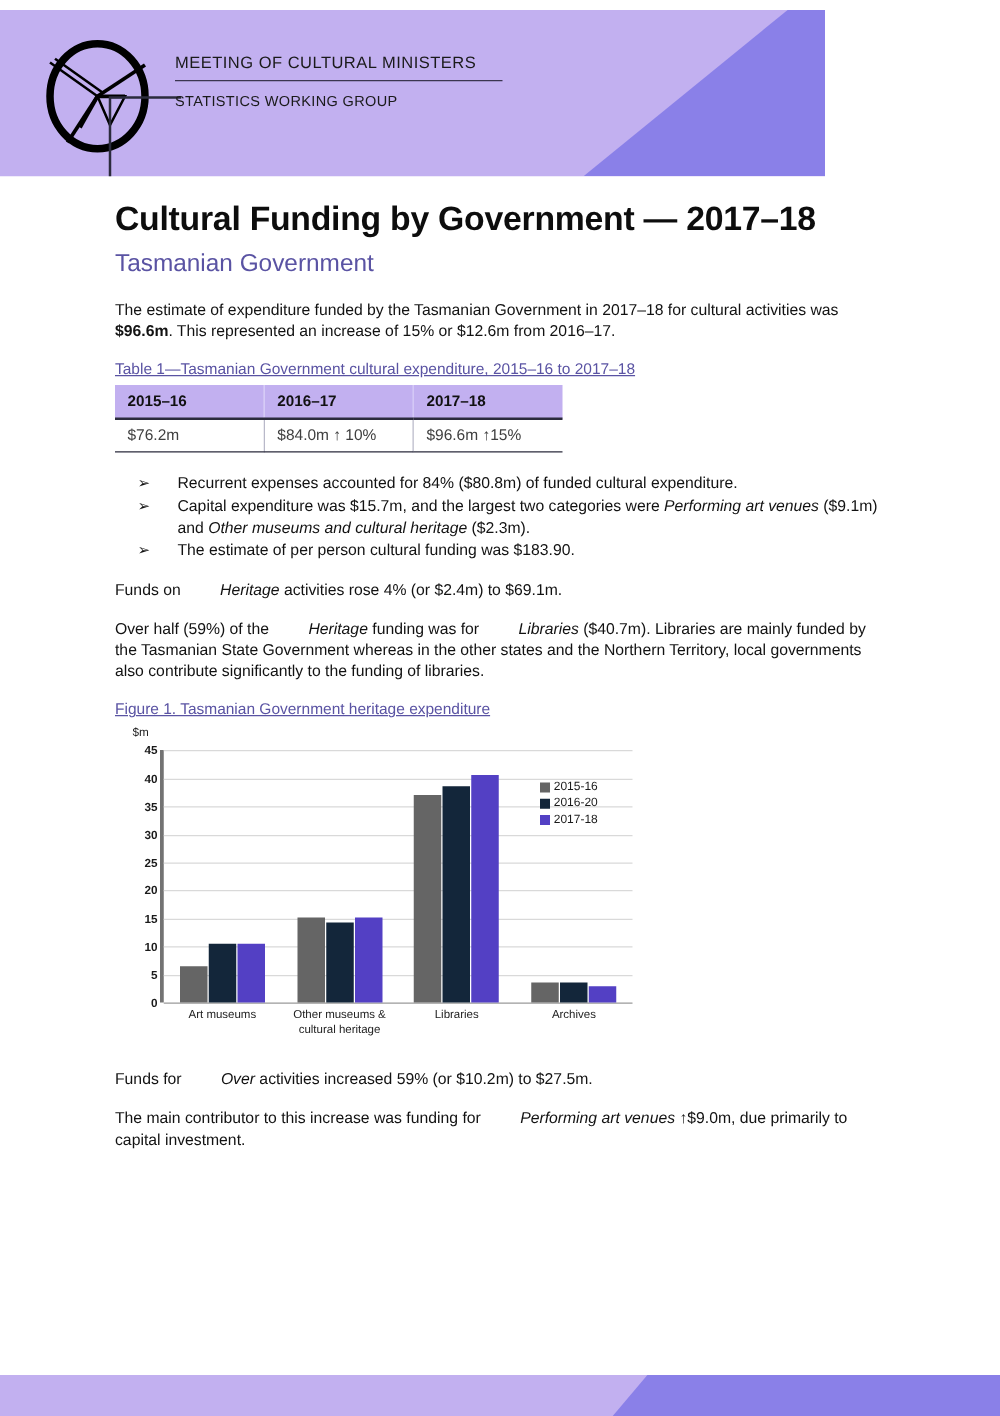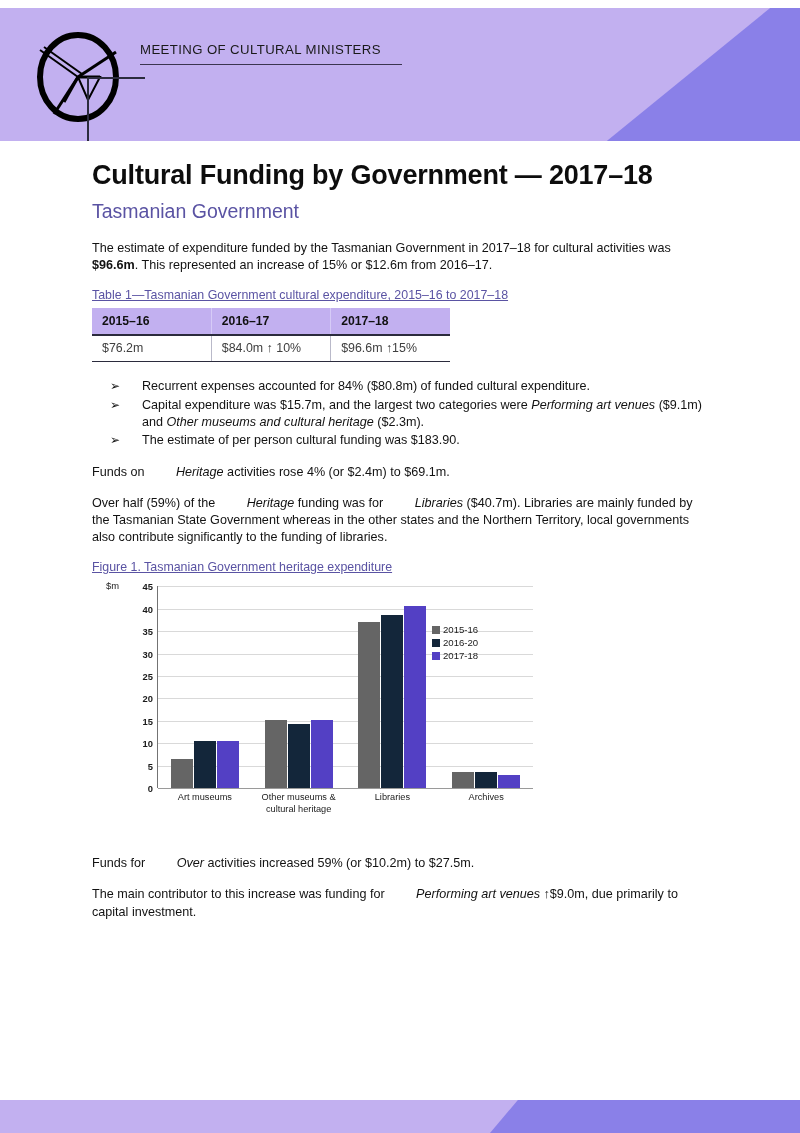--- a/index.html
+++ b/index.html
@@ -15,21 +15,21 @@
     width: 800px;
     height: 1133px;
     background: #ffffff;
     overflow: hidden;
   }
 
   
   #header-band {
     position: absolute;
     left: 0; top: 8px;
-    width: 800px; height: 133px;
+    width: 660px; height: 133px;
     background: #c2b0f0;
     overflow: hidden;
   }
   #header-diagonal {
     position: absolute;
     right: 0; top: 0;
     width: 230px; height: 133px;
     background: #8a80e8;
     clip-path: polygon(100% 0, 100% 100%, 16% 100%, 87% 0);
   }
@@ -158,26 +158,25 @@
     margin: 0 0 0 2px;
   }
   #y-unit {
     position: absolute;
     left: 12px; top: 0px;
     font-size: 9.4px;
     color: #222;
   }
   #plot {
     position: absolute;
-    left: 34px; top: 6px;
+    left: 34px; top: 20px;
     width: 375px;
     height: 202px;
-    border-left: 1px solid #737373;
+    border-left: 3px solid #737373;
     box-sizing: border-box;
-    margin-left: 29px;
   }
   .gridline {
     position: absolute;
     left: 0;
     width: 375px;
     height: 1px;
     background: #d9d9d9;
   }
   .gridline.axis0 { background: #9a9a9a; }
   .ytick {
@@ -258,20 +257,21 @@
       <line x1="52" y1="44" x2="14" y2="17" stroke="#000" stroke-width="2"></line>
       <line x1="48" y1="47" x2="34" y2="72" stroke="#000" stroke-width="3"></line>
       <line x1="48" y1="47" x2="70" y2="47" stroke="#000" stroke-width="3"></line>
       <path d="M48,47 L70,47 L58,70 Z" fill="none" stroke="#000" stroke-width="2"></path>
       <polyline points="58,112 58,48 118,48" fill="none" stroke="#2b2b3d" stroke-width="2"></polyline>
     </svg>
 
     <div id="header-titles">
       <div class="hdr-line1">MEETING OF CULTURAL MINISTERS</div>
       <div class="hdr-rule"></div>
+      <div class="hdr-line2">STATISTICS WORKING GROUP</div>
     </div>
   </div>
 
   <div id="content">
 
     <h1 id="doc-title">Cultural Funding by Government — 2017–18</h1>
     <h2 id="section-title">Tasmanian Government</h2>
 
     <p class="body-para"><span>The estimate of expenditure funded by the Tasmanian Government in 2017–18 for cultural activities was </span><b>$96.6m</b><span>. This represented an increase of 15% or $12.6m from 2016–17.</span></p>
 

